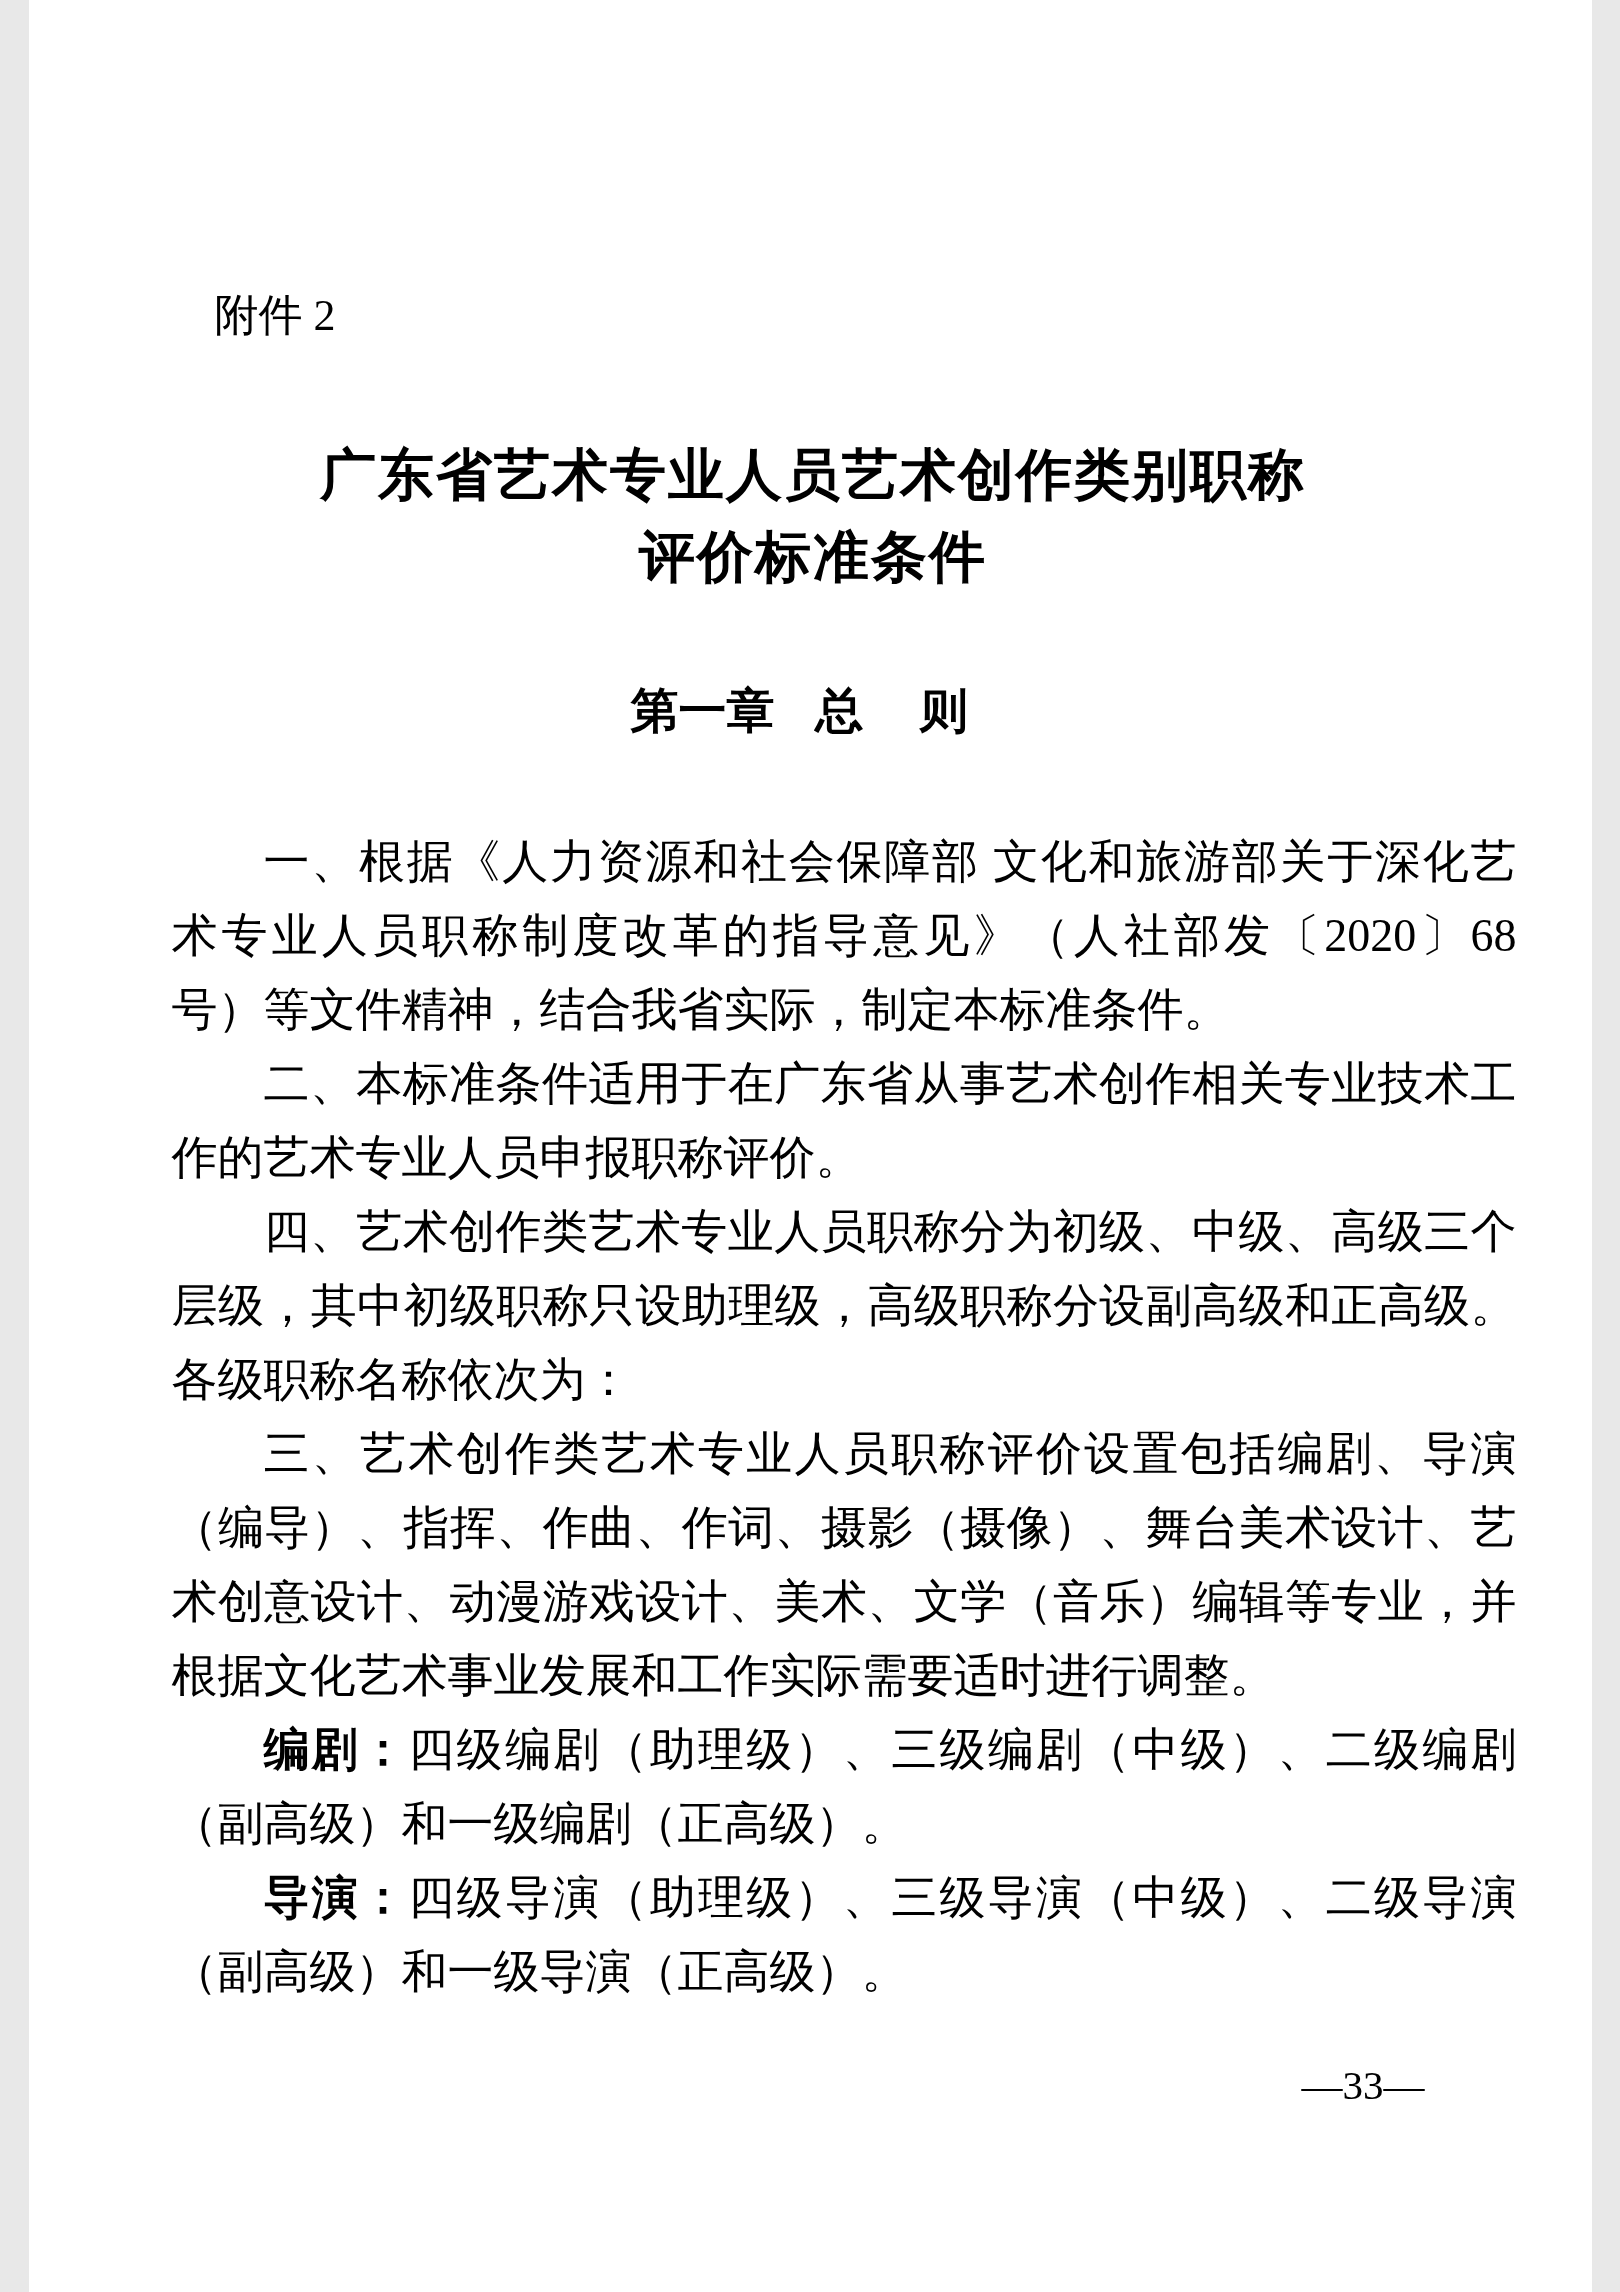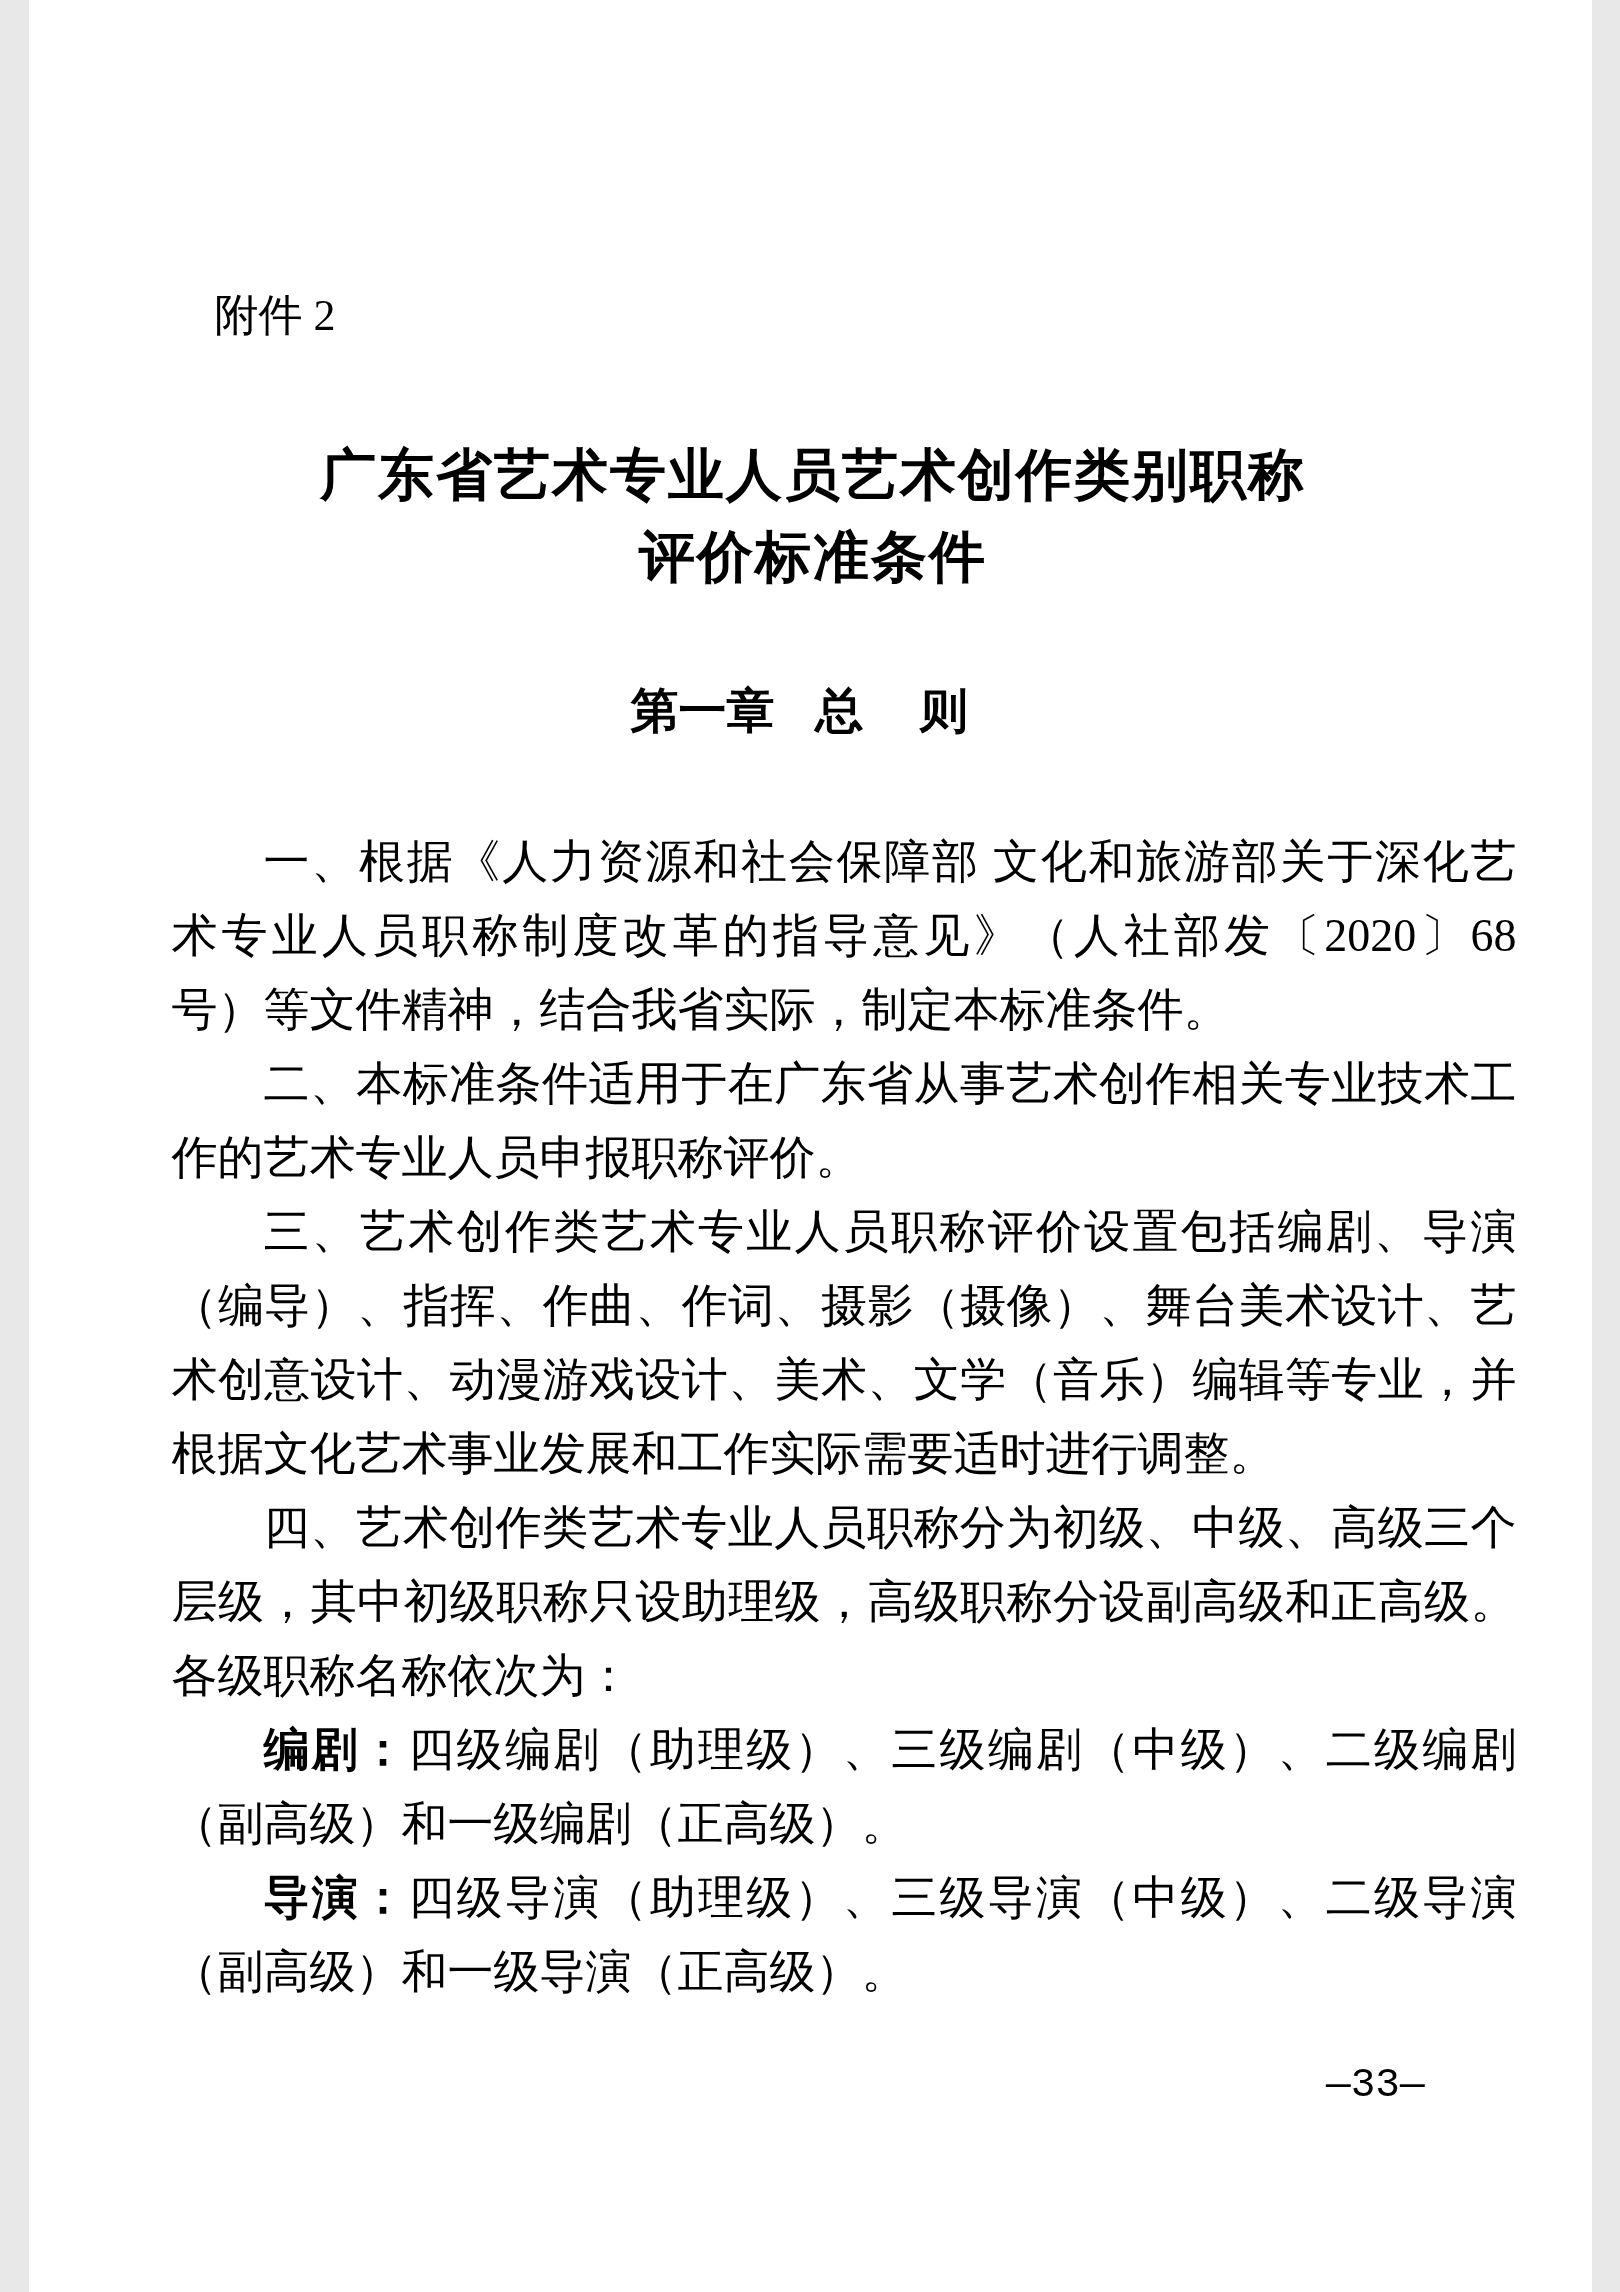--- a/index.html
+++ b/index.html
@@ -69,21 +69,21 @@
     margin: 0;
     text-indent: 2em;
   }
   .para-lead {
     font-weight: 700;
   }
   .page-number {
     position: absolute;
     right: 167px;
     top: 2060px;
-    font-family: Liberation Mono, monospace;
+    font-family: Liberation Serif, serif;
     font-size: 41px;
     line-height: 51px;
   }
 </style>
 </head>
 <body>
 
 <div class="page">
 
   <div class="attachment-label">附件 2</div>
@@ -93,22 +93,22 @@
     <div>评价标准条件</div>
   </div>
 
   <div class="chapter-heading">
     <span class="chapter-number">第一章</span><span class="chapter-title">总 则</span>
   </div>
 
   <div class="doc-body">
     <p class="para"><span>一、根据《人力资源和社会保障部 文化和旅游部关于深化艺术专业人员职称制度改革的指导意见》（人社部发〔2020〕68 号）等文件精神，结合我省实际，制定本标准条件。</span></p>
     <p class="para"><span>二、本标准条件适用于在广东省从事艺术创作相关专业技术工作的艺术专业人员申报职称评价。</span></p>
+    <p class="para"><span>四、艺术创作类艺术专业人员职称分为初级、中级、高级三个层级，其中初级职称只设助理级，高级职称分设副高级和正高级。各级职称名称依次为：</span></p>
     <p class="para"><span>三、艺术创作类艺术专业人员职称评价设置包括编剧、导演（编导）、指挥、作曲、作词、摄影（摄像）、舞台美术设计、艺术创意设计、动漫游戏设计、美术、文学（音乐）编辑等专业，并根据文化艺术事业发展和工作实际需要适时进行调整。</span></p>
-    <p class="para"><span>四、艺术创作类艺术专业人员职称分为初级、中级、高级三个层级，其中初级职称只设助理级，高级职称分设副高级和正高级。各级职称名称依次为：</span></p>
     <p class="para"><span class="para-lead">编剧：</span><span>四级编剧（助理级）、三级编剧（中级）、二级编剧（副高级）和一级编剧（正高级）。</span></p>
     <p class="para"><span class="para-lead">导演：</span><span>四级导演（助理级）、三级导演（中级）、二级导演（副高级）和一级导演（正高级）。</span></p>
   </div>
 
   <div class="page-number">—33—</div>
 
 </div>
 
 
 </body></html>

